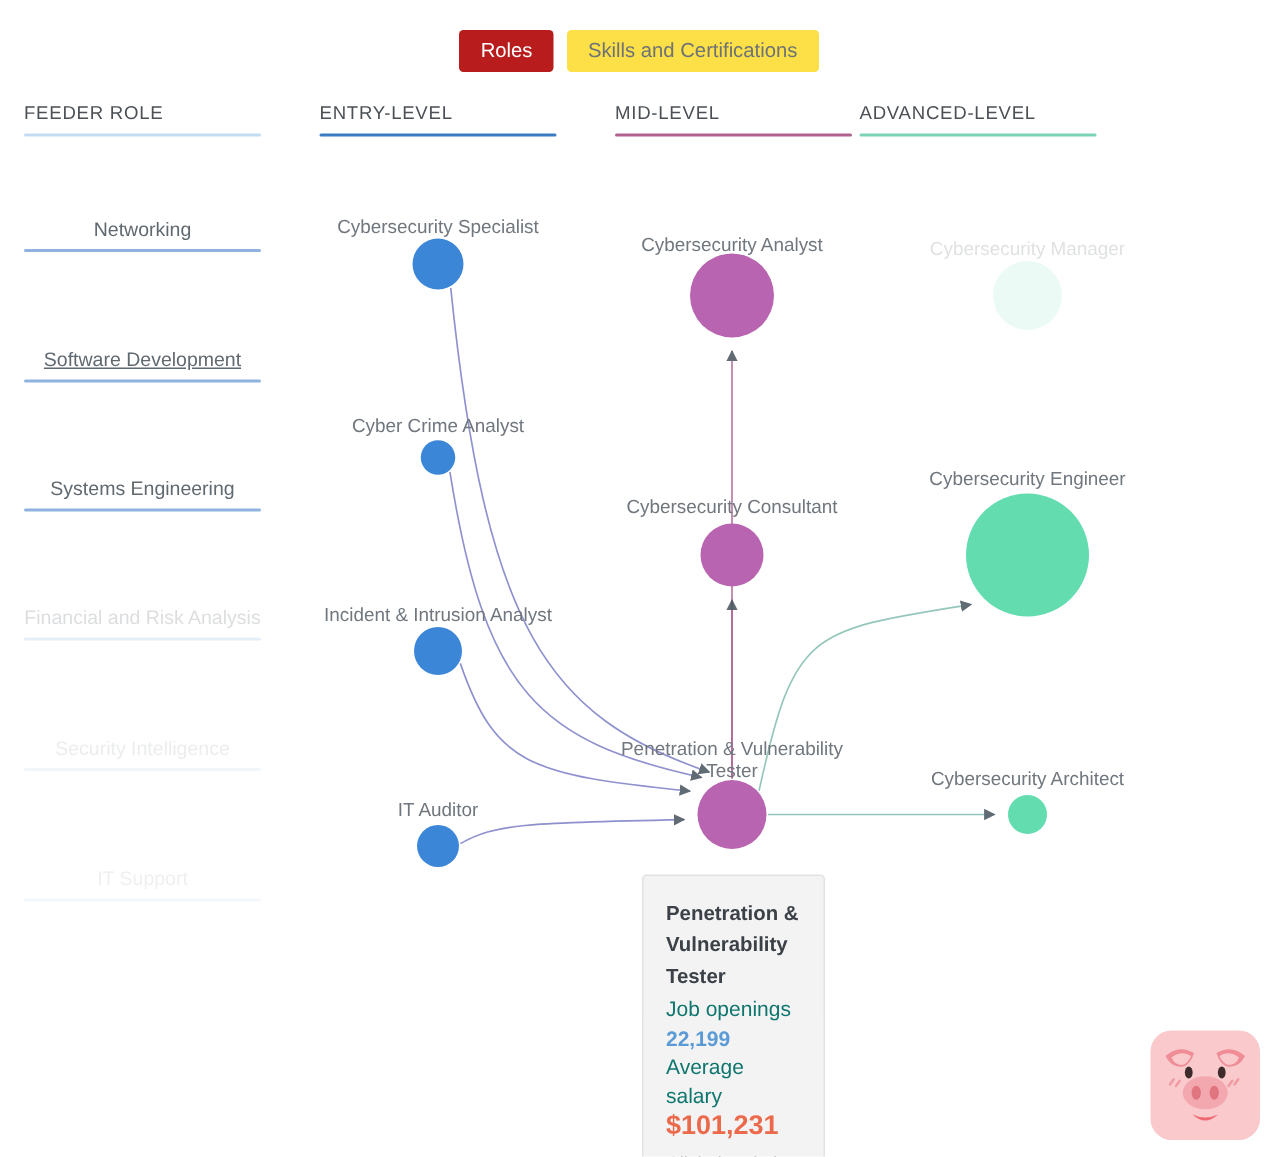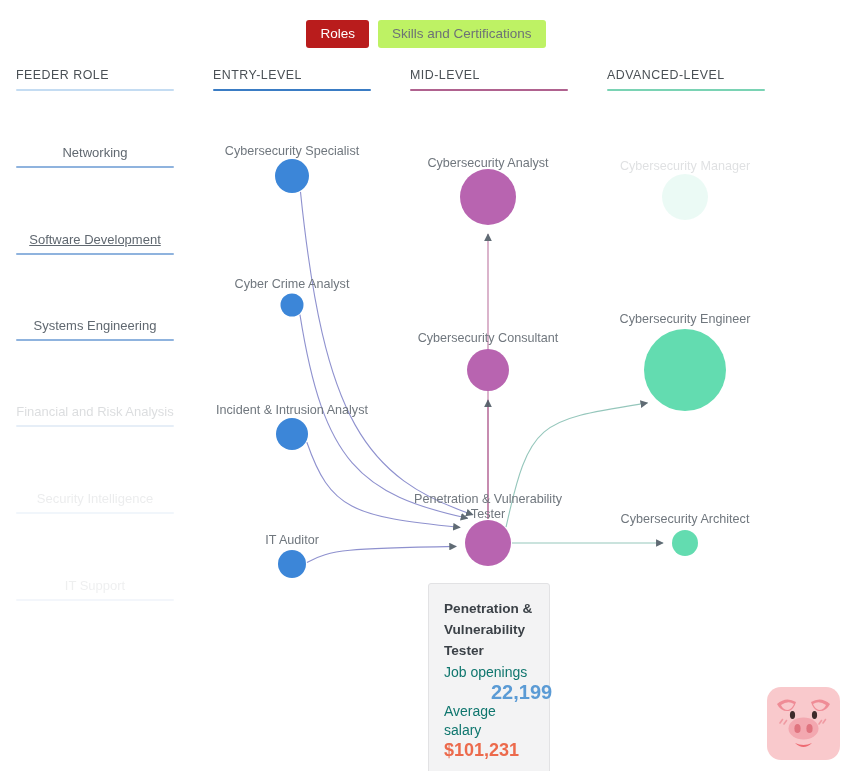--- a/index.html
+++ b/index.html
@@ -38,21 +38,21 @@
     border: none;
     cursor: pointer;
     font-family: "Liberation Sans", sans-serif;
     white-space: nowrap;
   }
   .tab.active {
     background: #b91c1c;
     color: #ffffff;
   }
   .tab.inactive {
-    background: #bef264;
+    background: #fde047;
     color: #6d7276;
   }
 
   
   .colhead {
     position: absolute;
     top: 68px;
     width: 158px;
     font-size: 12.4px;
     letter-spacing: 0.5px;
@@ -61,21 +61,21 @@
   }
   .colhead .rule {
     position: absolute;
     left: 0; right: 0; bottom: 0;
     height: 2.5px;
     border-radius: 2px;
   }
   #col-feeder   { left: 16px; }
   #col-entry    { left: 213px; }
   #col-mid      { left: 410px; }
-  #col-advanced { left: 607px; }
+  #col-advanced { left: 573px; }
 
   
   .feeder-item {
     position: absolute;
     left: 16px;
     width: 158px;
     text-align: center;
     font-size: 13px;
     color: #606870;
     padding-bottom: 8px;
@@ -125,25 +125,24 @@
     color: #3b4147;
     line-height: 21px;
     margin-bottom: 2px;
   }
   #tipcard .tip-lbl {
     font-size: 14px;
     color: #0f766e;
     line-height: 19px;
   }
   #tipcard .tip-val-blue {
-    font-size: 20px;
+    font-size: 14px;
     font-weight: bold;
     color: #5b9bd5;
     line-height: 20px;
-    margin-left: 47px;
   }
   #tipcard .tip-val-orange {
     font-size: 18px;
     font-weight: bold;
     color: #ec6a4c;
     line-height: 20px;
   }
   #tipcard .tip-hint {
     font-size: 12.6px;
     color: #70777e;

